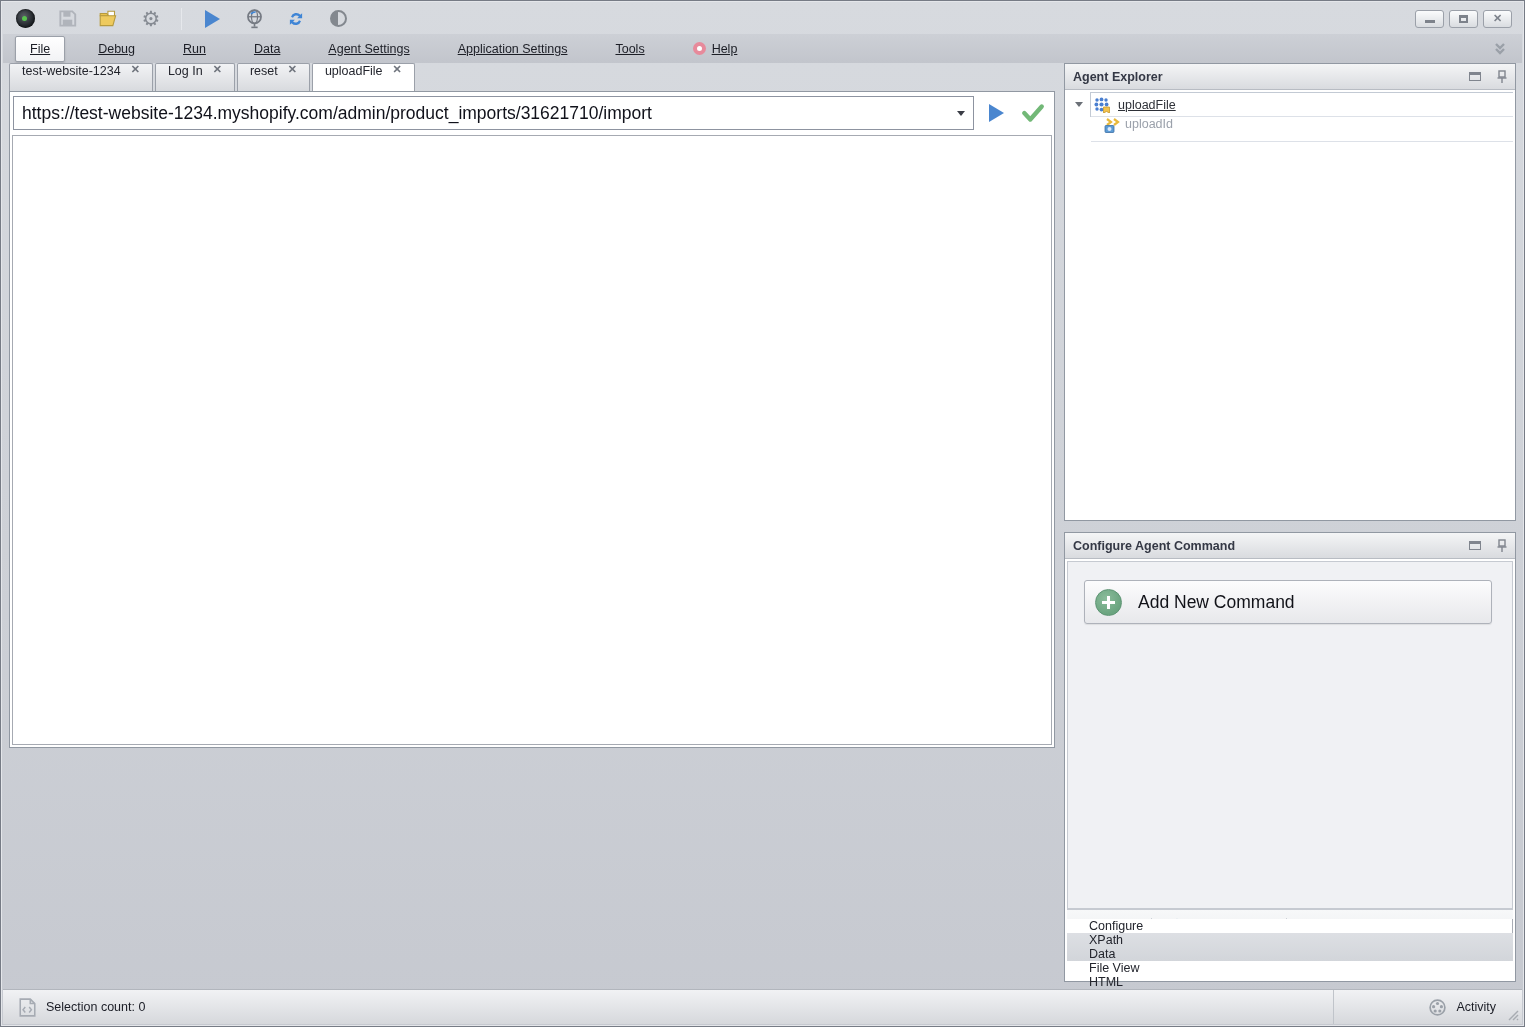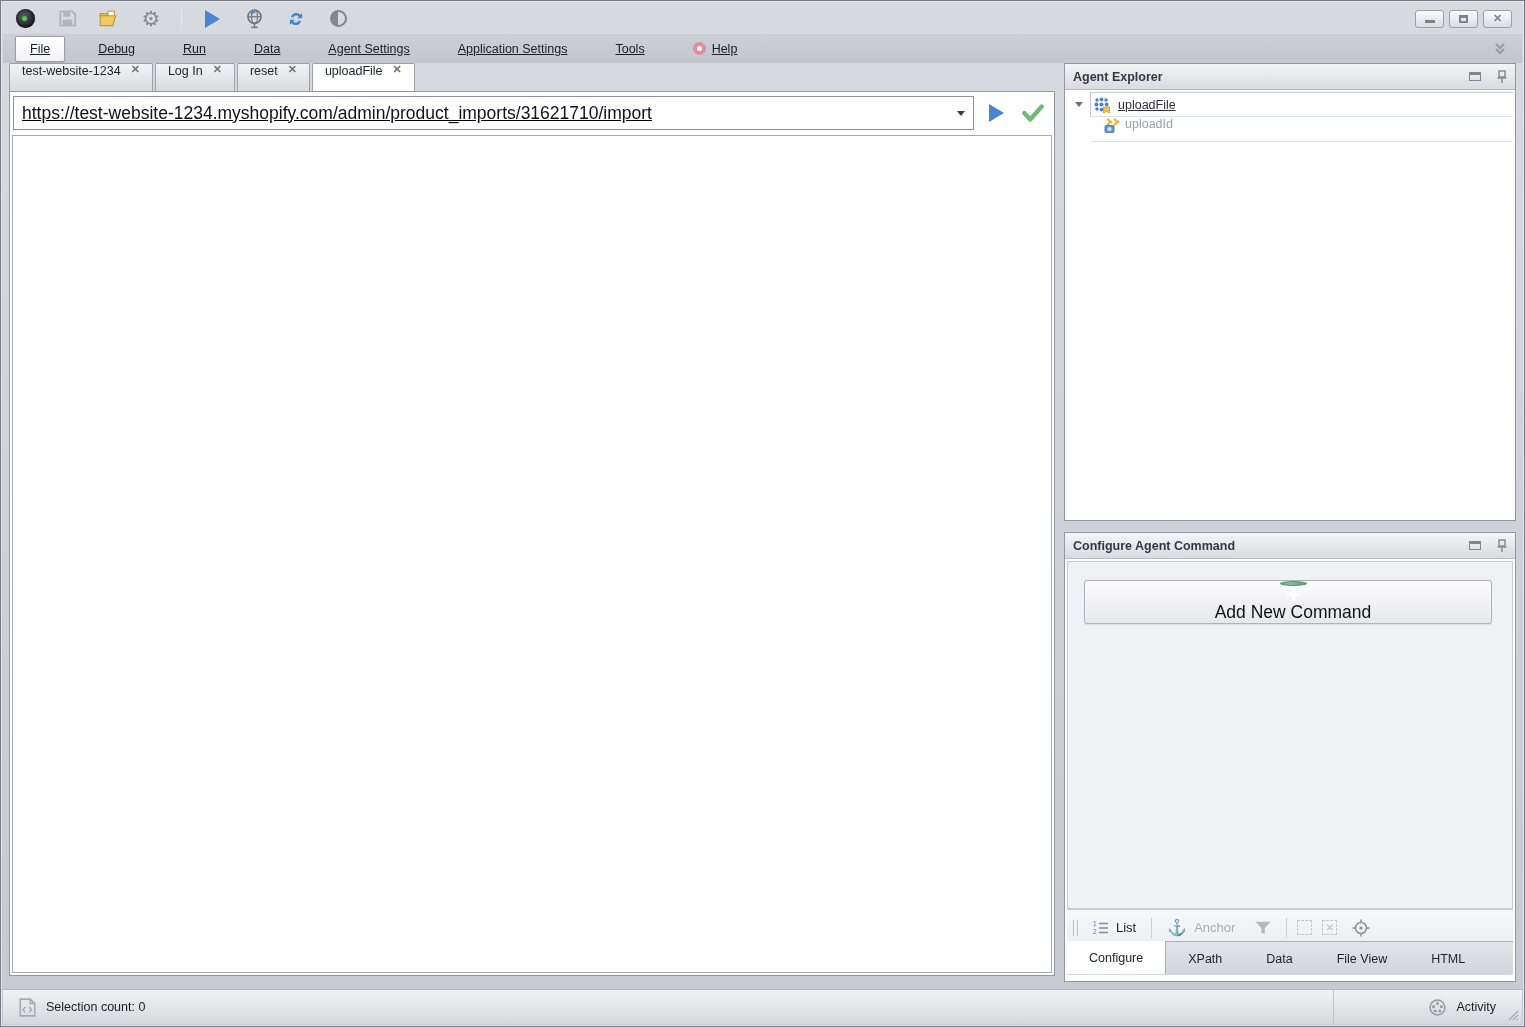--- a/index.html
+++ b/index.html
@@ -42,21 +42,21 @@
   .help-ring { width:13px; height:13px; border-radius:50%; border:4px solid #e78a9b; background:#fff; }
   .ribbon-chevron { margin-left:auto; margin-right:14px; }
 
   
   .doc-tabs { position:absolute; left:8px; top:62px; width:1046px; height:28px; display:flex; align-items:flex-end; }
   .doc-tab { height:28px; display:flex; align-items:flex-start; gap:10px; padding:0 12px; font-size:12.5px; color:#23252d; border:1px solid #9ba0a9; border-bottom:none; background:linear-gradient(#f2f3f5,#d8dade); margin-right:2px; border-radius:2px 2px 0 0; }
   .doc-tab.active { background:#ffffff; height:28px; position:relative; z-index:3; }
   .tab-close { color:#6f747d; font-size:11px; font-weight:bold; line-height:1; }
 
   
-  .left-panel { position:absolute; left:8px; top:90px; width:1046px; height:885px; background:#ffffff; border:1px solid #9198a2; border-top:1px solid #9198a2; z-index:2;text-decoration:underline; }
+  .left-panel { position:absolute; left:8px; top:90px; width:1046px; height:657px; background:#ffffff; border:1px solid #9198a2; border-top:1px solid #9198a2; z-index:2; }
   .address-row { height:42px; display:flex; align-items:center; padding:4px 6px 4px 3px; gap:7px; background:#fff; }
   .url-combo { flex:1; height:34px; border:1px solid #8d93a0; background:#fff; display:flex; align-items:center; padding:0 8px; }
   .url-input { flex:1; border:none; outline:none; font-family:"Liberation Sans", sans-serif; font-size:17.5px; color:#10111a; background:transparent; }
   .combo-arrow { width:0; height:0; border-top:5px solid #3a3d46; border-left:4px solid transparent; border-right:4px solid transparent; margin-left:6px; }
   .go-btn, .ok-btn { width:30px; height:30px; display:flex; align-items:center; justify-content:center; }
   .browser-viewport { position:absolute; left:2px; right:2px; top:43px; bottom:2px; background:#ffffff; border:1px solid #a6aab2; }
 
   
   .dock { position:absolute; left:1063px; top:62px; width:454px; height:919px; }
   .panel { position:absolute; left:0; right:2px; border:1px solid #9198a2; background:#fff; }
@@ -71,38 +71,38 @@
   .tree-row .rowline { position:absolute; left:24px; right:0; bottom:0; height:1px; background:#dde1e8; }
   .expander { width:0; height:0; border-top:5px solid #6b7077; border-left:4px solid transparent; border-right:4px solid transparent; margin:0 7px 0 8px; }
   .tree-box { display:flex; align-items:center; gap:8px; flex:1; height:100%; border:1px solid #c3cad4; border-right:none; padding-left:2px; }
   .tree-plain { display:flex; align-items:flex-start; gap:4px; flex:1; height:100%; padding-left:2px; }
   .indent { width:30px; flex:none; }
   .tree-link { font-size:12.5px; color:#2e3138; text-decoration:underline; }
   .tree-muted { font-size:12.5px; color:#9ba1ab; }
 
   .cfg { top:469px; height:450px; }
   .cfg-body { position:absolute; left:2px; right:2px; top:28px; bottom:72px; background:#f0f1f4; border:1px solid #c6cad1; }
-  .add-cmd-btn { position:absolute; left:16px; right:20px; top:18px; height:44px; border:1px solid #aeb2ba; border-radius:3px; background:linear-gradient(#fcfcfd,#e7e8eb); display:flex; align-items:center; gap:16px; padding-left:10px; box-shadow:0 1px 1px rgba(0,0,0,.08);flex-direction:column; }
+  .add-cmd-btn { position:absolute; left:16px; right:20px; top:18px; height:44px; border:1px solid #aeb2ba; border-radius:3px; background:linear-gradient(#fcfcfd,#e7e8eb); display:flex; align-items:center; gap:16px; padding-left:10px; box-shadow:0 1px 1px rgba(0,0,0,.08); }
   .plus-orb { width:27px; height:27px; border-radius:50%; background:radial-gradient(circle at 40% 35%, #8cbd9c, #6aa47f 70%); border:1px solid #5d9473; position:relative; }
   .plus-orb::before, .plus-orb::after { content:""; position:absolute; background:#ffffff; }
   .plus-orb::before { left:6px; top:11px; width:13px; height:3px; }
   .plus-orb::after { left:11px; top:6px; width:3px; height:13px; }
   .add-cmd-label { font-size:17.5px; color:#111218; }
 
   .cfg-toolbar { position:absolute; left:2px; right:2px; bottom:36px; height:36px; background:linear-gradient(#f7f8f9,#eceef0); border-top:1px solid #c6cad1; display:flex; align-items:center; padding:0 6px; gap:10px; }
   .grip { width:5px; height:16px; border-left:1px solid #b9bdc4; border-right:1px solid #b9bdc4; }
   .tool-item { display:flex; align-items:center; gap:7px; padding:3px 5px; }
   .tool-label { font-size:13px; color:#23252d; }
   .tool-label.disabled { color:#a9aeb7; }
   .vsep { width:1px; height:20px; background:#ccd0d6; }
   .dash-sq { width:15px; height:15px; border:1px dashed #c5c9cf; display:flex; align-items:center; justify-content:center; }
   .dash-sq span { color:#c5c9cf; font-size:10px; font-weight:bold; line-height:1; }
   .anchor-glyph { font-size:16px; color:#b3b8c0; line-height:1; }
 
-  .cfg-tabs { position:absolute; left:2px; right:2px; bottom:6px; height:34px; background:linear-gradient(#e2e4e8,#d2d5da); border-top:1px solid #a9adb5; display:flex; }
+  .cfg-tabs { position:absolute; left:2px; right:2px; bottom:20px; height:42px; background:linear-gradient(#e2e4e8,#d2d5da); border-top:1px solid #a9adb5; display:flex;flex-direction:column; }
   .cfg-tab { height:100%; display:flex; align-items:center; padding:0 22px; font-size:12.5px; color:#23252d; }
   .cfg-tab.active { background:#ffffff; border-right:1px solid #a9adb5; margin-top:-1px; }
 
   
   .statusbar { position:absolute; left:2px; right:2px; bottom:2px; height:35px; background:linear-gradient(#f1f2f4,#d6d8dc); border-top:1px solid #b2b6bd; display:flex; align-items:center; }
   .status-left { display:flex; align-items:center; gap:10px; padding-left:16px; }
   .status-text { font-size:12.5px; color:#1b1d26; }
   .status-right { margin-left:auto; display:flex; align-items:center; gap:9px; padding-right:26px; border-left:1px solid #c0c4ca; height:100%; padding-left:94px; }
   .resize-grip { position:absolute; right:3px; bottom:3px; }
 

